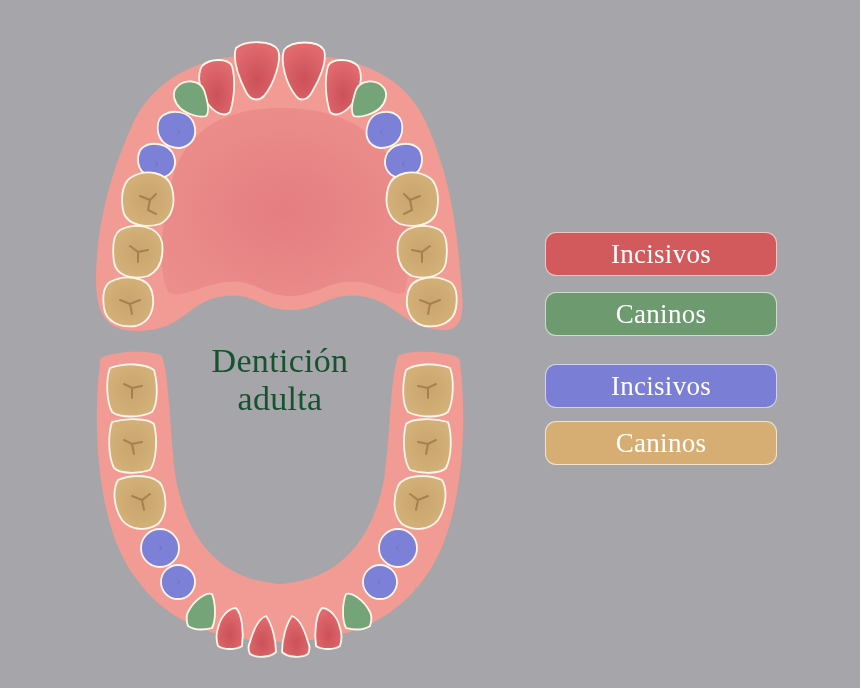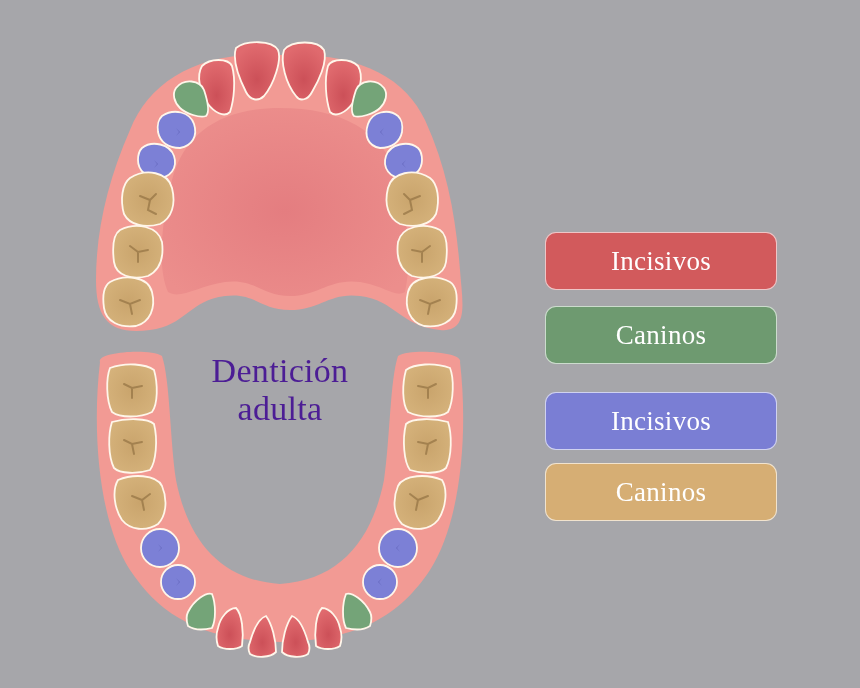--- a/index.html
+++ b/index.html
@@ -8,36 +8,36 @@
       background: #a6a6aa;
       position: relative;
       font-family: "DejaVu Serif", "Liberation Serif", serif;
     }
     #diagram {
       position: absolute; left: 0; top: 0;
       width: 860px; height: 688px;
     }
     .title {
       position: absolute;
-      left: 180px; top: 352px; width: 200px;
+      left: 180px; top: 342px; width: 200px;
       text-align: center;
-      color: #4c1d95;
+      color: #14532d;
       font-family: "Liberation Serif", "DejaVu Serif", serif;
       font-size: 34px;
       line-height: 38px;
       letter-spacing: 0.3px;
     }
     .title span { display: block; }
     .legend {
       position: absolute;
       left: 545px; top: 232px;
       width: 232px;
     }
     .legend-item {
-      height: 58px;
+      height: 44px;
       margin-bottom: 16px;
       border-radius: 11px;
       border: 1.5px solid rgba(255,255,255,0.65);
       box-sizing: border-box;
       display: flex; align-items: center; justify-content: center;
       color: #fff;
       font-family: "Liberation Serif", "DejaVu Serif", serif;
       font-size: 27px;
       letter-spacing: 0.3px;
     }

